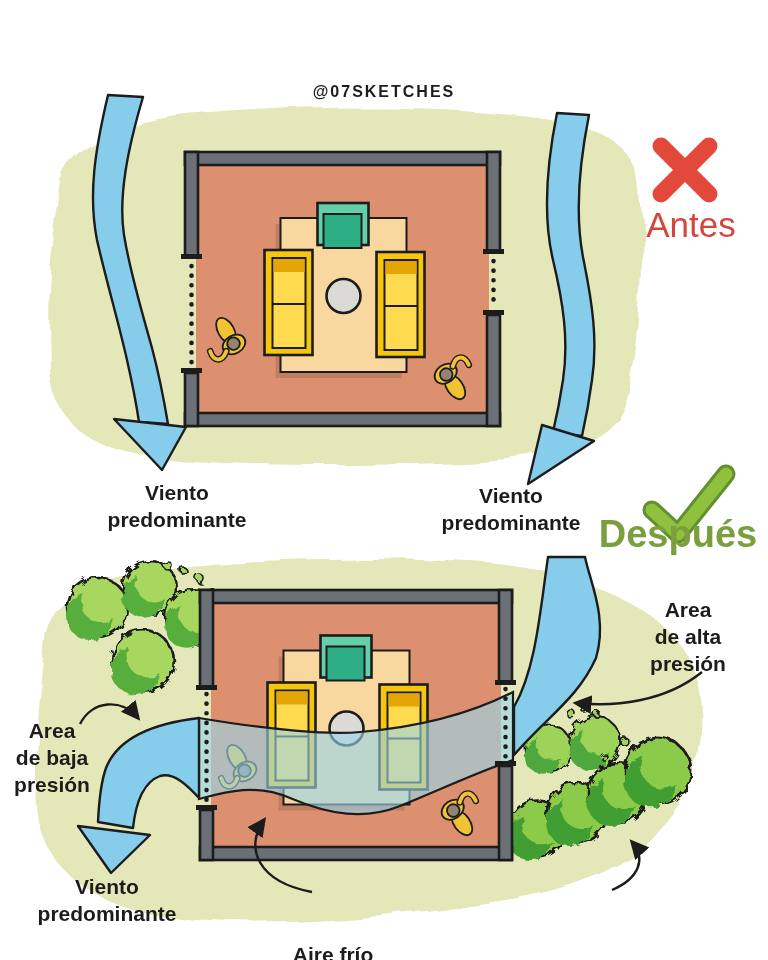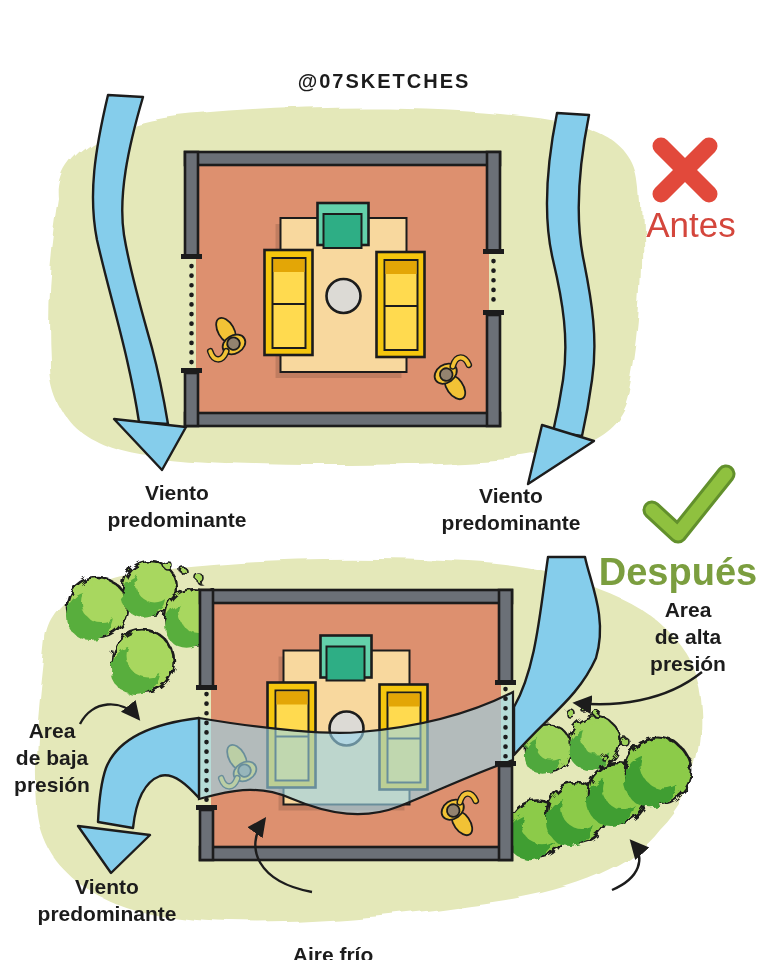--- a/index.html
+++ b/index.html
@@ -3,21 +3,21 @@
 <meta charset="utf-8">
 <style>
   html,body{margin:0;padding:0;background:#ffffff;}
   .canvas{position:relative;width:768px;height:960px;background:#fff;overflow:hidden;
           font-family:"Liberation Sans",sans-serif;}
   .art{position:absolute;left:0;top:0;width:768px;height:960px;}
   .lbl{position:absolute;transform:translate(-50%,-50%);text-align:center;
        font:600 21px/27px "Liberation Sans",sans-serif;color:var(--ink,#1C1C1C);
        white-space:pre-line;z-index:5;}
   .title{font-weight:700;font-size:41px;line-height:44px;letter-spacing:1px;}
-  .handle{font-weight:700;font-size:20px;line-height:18px;letter-spacing:2px;}
+  .handle{font-weight:700;font-size:16px;line-height:18px;letter-spacing:2px;margin-top:11px;}
   .verdict-no{font-weight:400;font-size:35px;color:var(--red-label,#D4463C);}
   .verdict-yes{font-weight:700;font-size:38px;color:var(--green-label,#7B9E3F);}
 
   
   .blob{fill:var(--blob-green,#E4E8B9);}
   .wall{fill:var(--wall-gray,#6B7077);stroke:var(--ink,#1C1C1C);stroke-width:2.6;}
   .cap{fill:var(--ink,#1C1C1C);}
   .floor{fill:var(--floor-terracotta,#DD906F);}
   .dots{stroke:var(--ink,#1C1C1C);stroke-width:4.6;stroke-linecap:round;
         stroke-dasharray:0.1 9.5;fill:none;}
@@ -218,21 +218,21 @@
   </svg>
 
   <div class="lbl handle" style="left:384px;top:81px">@07SKETCHES</div>
 
   <div class="lbl verdict-no" style="left:691px;top:224px">Antes</div>
   <div class="lbl" style="left:177px;top:506px">Viento
 predominante</div>
   <div class="lbl" style="left:511px;top:509px">Viento
 predominante</div>
 
-  <div class="lbl verdict-yes" style="left:678px;top:572px">Después</div>
+  <div class="lbl verdict-yes" style="left:678px;top:534px">Después</div>
   <div class="lbl" style="left:688px;top:636px">Area
 de alta
 presión</div>
   <div class="lbl" style="left:52px;top:757px">Area
 de baja
 presión</div>
   <div class="lbl" style="left:107px;top:900px">Viento
 predominante</div>
   <div class="lbl" style="left:333px;top:954px">Aire frío</div>
 </div>

